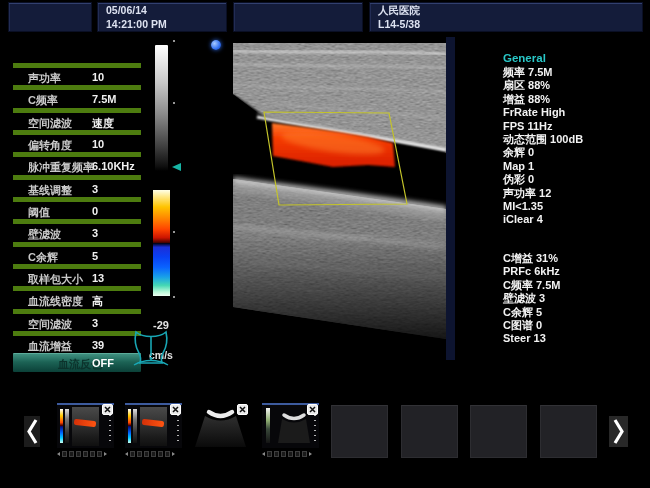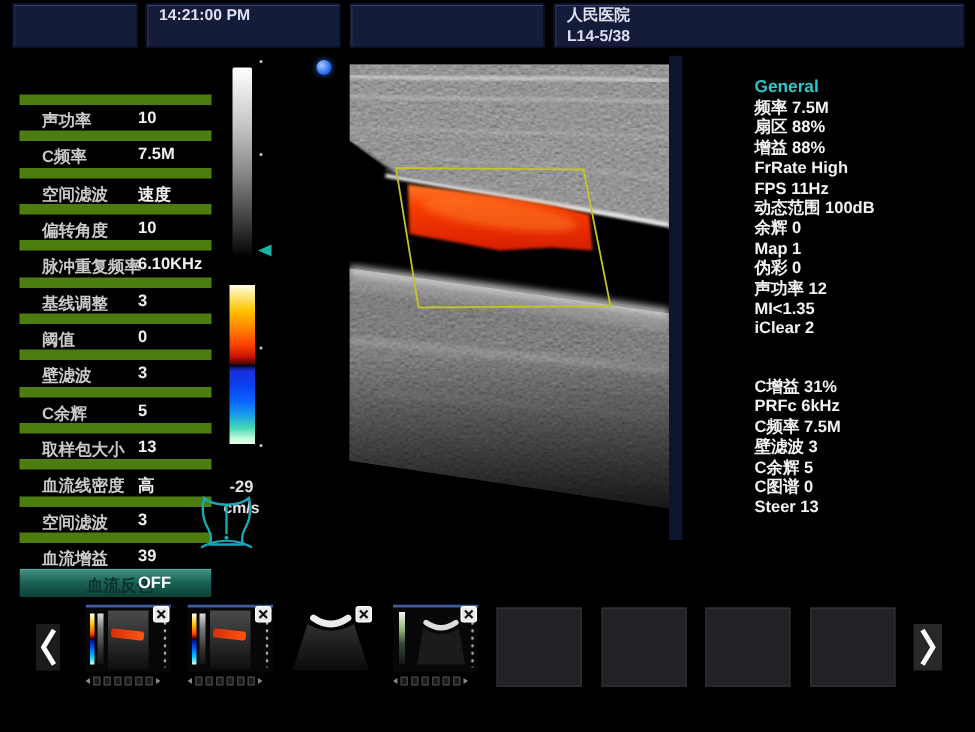--- a/index.html
+++ b/index.html
@@ -10,21 +10,21 @@
   .tbox{position:absolute;top:2px;height:30px;background:#141c3a;border:1px solid #0a0f24;
         box-shadow:inset 0 1px 0 #32406f,inset 1px 0 0 #222c54;box-sizing:border-box;}
   .tbox .tline{padding-left:8px;font-size:10.5px;line-height:13px;color:#dde2f0;margin-top:1px;white-space:nowrap;}
   .tb1{left:8px;width:84px;}
   .tb2{left:97px;width:130px;}
   .tb3{left:233px;width:130px;}
   .tb4{left:369px;width:274px;}
 
   
   .params{position:absolute;left:13px;top:63px;width:128px;}
-  .prow{position:relative;height:17.35px;border-top:7px solid #4d7c0f;}
+  .prow{position:relative;height:17.35px;border-top:5px solid #4d7c0f;}
   .pl{position:absolute;left:15px;top:3px;font-size:11px;color:#c9c9c9;white-space:nowrap;}
   .pv{position:absolute;left:79px;top:3px;font-size:11px;color:#f0f0f0;white-space:nowrap;}
   .prow.hl{background:linear-gradient(180deg,#3f9080 0%,#1c6355 45%,#0b4038 100%);
            border-top:1px solid #5cab9a;border-radius:1px;}
   .prow.hl .pl{color:#0c332c;margin-left:30px;}
   .prow.hl .pv{color:#ffffff;}
 
   
   .graybar{position:absolute;left:155px;top:45px;width:13px;height:126px;border-radius:1px;
            background:linear-gradient(180deg,#ffffff 0%,#f0f0f0 8%,#c7c7c7 30%,#8a8a8a 55%,#474747 78%,#101010 96%,#000 100%);}
@@ -76,20 +76,21 @@
   .slot{position:absolute;top:405px;width:57px;height:53px;background:#222226;border:1px solid #2d2d31;
      border-top-color:#323236;box-sizing:border-box;}
 </style>
 </head>
 <body>
 
 <div class="screen">
 
   <div class="tbox tb1"></div>
   <div class="tbox tb2">
+    <div class="tline">05/06/14</div>
     <div class="tline">14:21:00 PM</div>
   </div>
   <div class="tbox tb3"></div>
   <div class="tbox tb4">
     <div class="tline">人民医院</div>
     <div class="tline">L14-5/38</div>
   </div>
 
   <div class="params">
     <div class="prow">
@@ -154,21 +155,21 @@
   <div class="tick" style="top:40px"></div>
   <div class="tick" style="top:102px"></div>
   <div class="tick" style="top:231px"></div>
   <div class="tick" style="top:296px"></div>
   <div class="focus-arrow"></div>
   <div class="bluedot"></div>
 
   <div class="scalelab" style="top:175px">29</div>
   <div class="colorbar"></div>
   <div class="scalelab" style="top:298px">-29</div>
-  <div class="scalelab" style="top:312px;font-size:10.5px">cm/s</div>
+  <div class="scalelab" style="top:328px;font-size:10.5px">cm/s</div>
 
   <div class="usimg">
     <svg width="222" height="323" viewBox="0 0 222 323">
       <defs>
         <linearGradient id="redg" x1="0" y1="0" x2="0" y2="1">
           <stop offset="0" stop-color="#ff7a2a"></stop>
           <stop offset="0.35" stop-color="#f63c00"></stop>
           <stop offset="1" stop-color="#d81e00"></stop>
         </linearGradient>
         <linearGradient id="fadeg" x1="0" y1="0" x2="0" y2="1">
@@ -238,21 +239,21 @@
     <div class="rline">扇区 88%</div>
     <div class="rline">增益 88%</div>
     <div class="rline">FrRate High</div>
     <div class="rline">FPS 11Hz</div>
     <div class="rline">动态范围 100dB</div>
     <div class="rline">余辉 0</div>
     <div class="rline">Map 1</div>
     <div class="rline">伪彩 0</div>
     <div class="rline">声功率 12</div>
     <div class="rline">MI&lt;1.35</div>
-    <div class="rline">iClear 2</div>
+    <div class="rline">iClear 4</div>
   </div>
   <div class="rpanel2">
     <div class="rline">C增益 31%</div>
     <div class="rline">PRFc 6kHz</div>
     <div class="rline">C频率 7.5M</div>
     <div class="rline">壁滤波 3</div>
     <div class="rline">C余辉 5</div>
     <div class="rline">C图谱 0</div>
     <div class="rline">Steer 13</div>
   </div>

